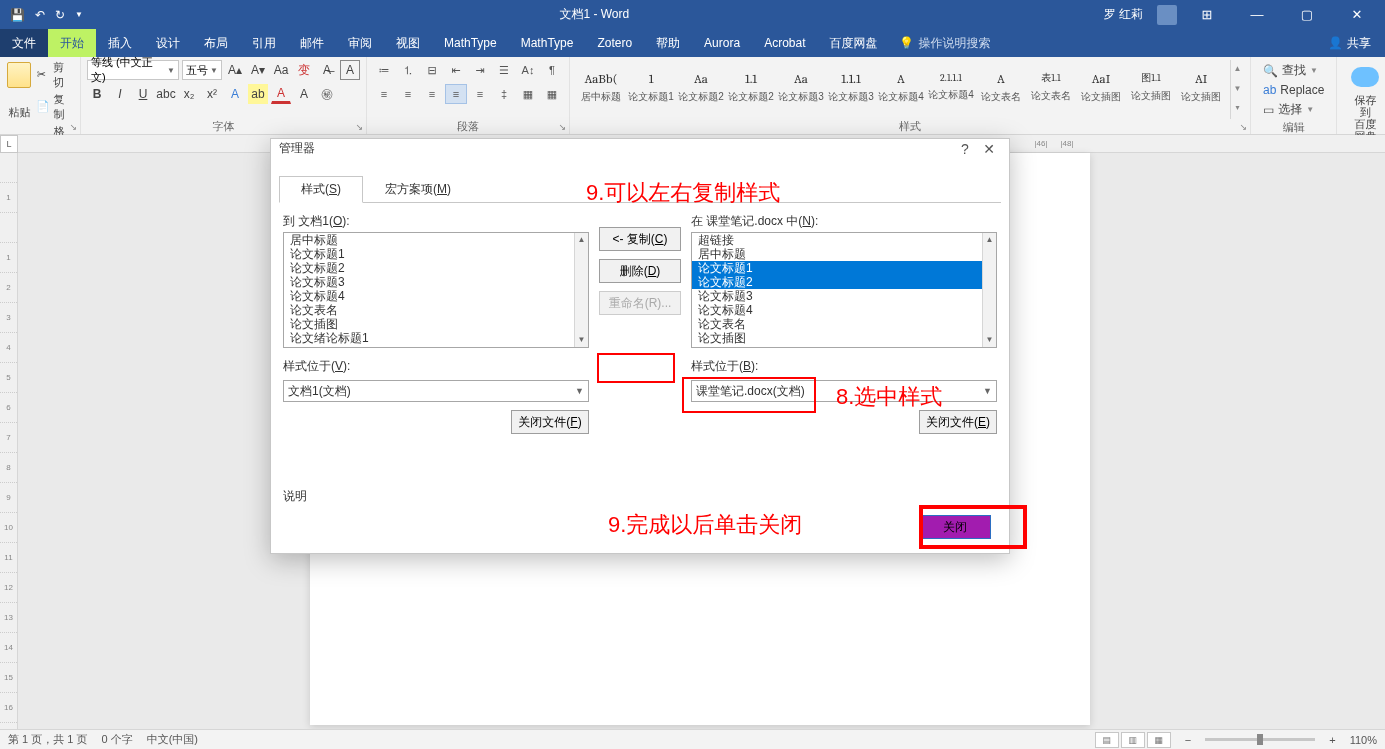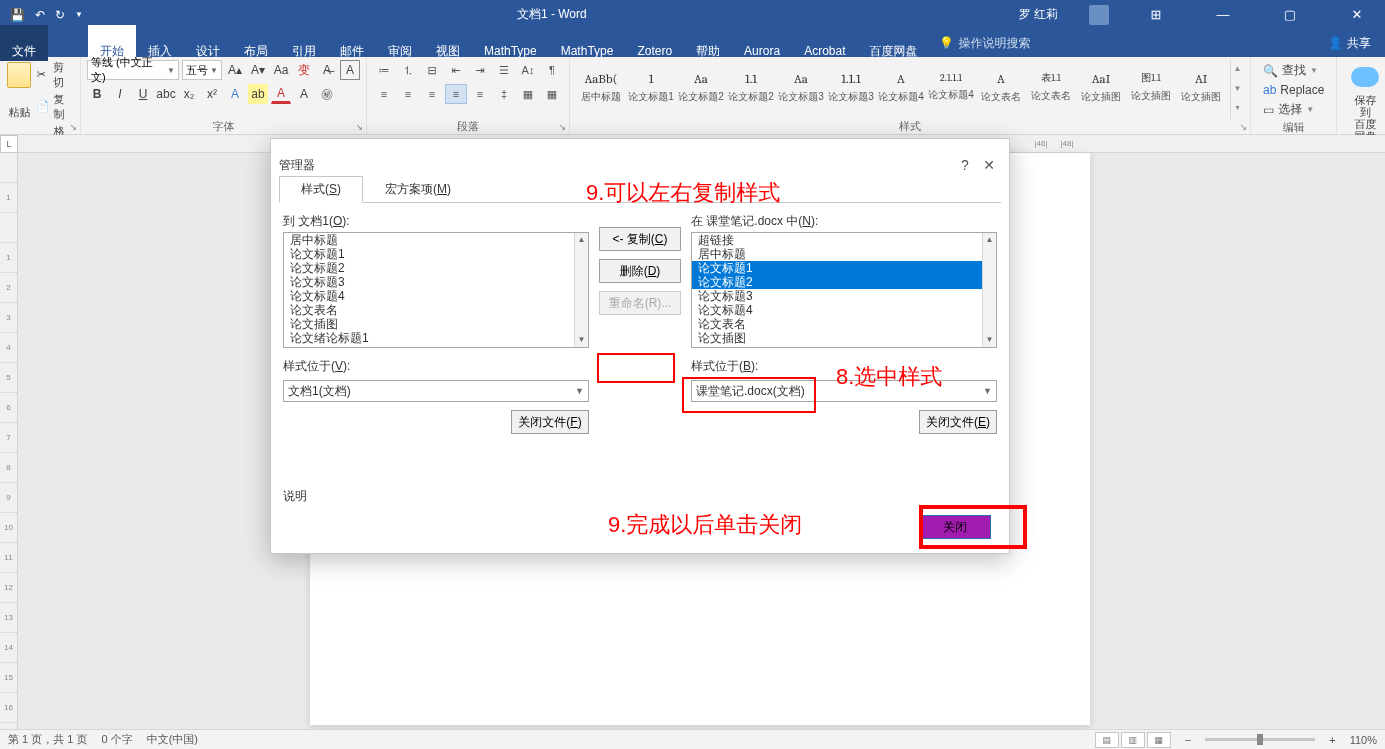--- a/index.html
+++ b/index.html
@@ -2,28 +2,28 @@
 <html><head>
 <meta charset="utf-8">
 <style>
 * { margin: 0; padding: 0; box-sizing: border-box; font-family: "Microsoft YaHei", "Segoe UI", sans-serif; }
 body { background: #fff; overflow: hidden; width: 1385px; height: 749px; position: relative; }
 
 .titlebar { height: 29px; background: #2b579a; color: #fff; display: flex; align-items: center; font-size: 12px; }
 .titlebar .qat { display: flex; align-items: center; gap: 10px; padding: 0 10px; }
 .titlebar .qat-btn { color: #fff; font-size: 12px; cursor: pointer; }
 .titlebar .title { flex: 1; text-align: center; }
-.titlebar .right-controls { display: flex; align-items: center; gap: 27px; padding: 0 8px; }
+.titlebar .right-controls { display: flex; align-items: center; gap: 10px; padding: 0 8px; }
 .titlebar .win-btn { width: 40px; text-align: center; font-size: 13px; }
 .titlebar .avatar { width: 20px; height: 20px; background: #6a8fc3; border-radius: 2px; margin-left: 4px; }
 
 .menubar { height: 28px; background: #2b579a; display: flex; align-items: center; }
-.menubar .tab { padding: 12px 12px; height: 36px; line-height: 28px; color: #fff; font-size: 12px; cursor: pointer; }
+.menubar .tab { padding: 0 12px; height: 28px; line-height: 28px; color: #fff; font-size: 12px; cursor: pointer; }
 .menubar .tab.file { background: #1e3e6e; }
-.menubar .tab.active { background: #ffffff; color: #2b579a; margin-left: 40px; }
+.menubar .tab.active { background: #bef264; color: #2b579a; }
 .menubar .tell-me { display: flex; align-items: center; gap: 4px; padding: 0 10px; color: #cfdcef; font-size: 12px; }
 .menubar .share { margin-left: auto; padding: 0 14px; color: #fff; font-size: 12px; }
 
 .ribbon { height: 78px; background: #f3f3f3; border-bottom: 1px solid #d6d6d6; display: flex; }
 .ribbon-group { border-right: 1px solid #e2e2e2; padding: 3px 6px 1px; display: flex; flex-direction: column; position: relative; }
 .ribbon-group .controls { flex: 1; display: flex; gap: 4px; }
 .ribbon-group .label { text-align: center; font-size: 11px; color: #666; height: 14px; }
 .ribbon-group .launcher { position: absolute; right: 3px; bottom: 2px; font-size: 9px; color: #888; cursor: pointer; }
 
 .clipboard .big-paste { display: flex; flex-direction: column; align-items: center; width: 36px; }
@@ -63,21 +63,21 @@
 .left-ruler { position: absolute; left: 0; top: 18px; bottom: 0; width: 18px; background: #f0f0f0; border-right: 1px solid #d6d6d6; font-size: 8px; color: #888; overflow: hidden; }
 .left-ruler .tick { height: 30px; display: flex; align-items: center; justify-content: center; border-bottom: 1px dotted #ccc; }
 .top-ruler-box { position: absolute; left: 18px; top: 0; right: 0; height: 18px; background: #f0f0f0; border-bottom: 1px solid #d6d6d6; display: flex; align-items: center; }
 .top-ruler-mark { font-size: 8px; color: #888; width: 26px; text-align: center; }
 .leftruler-l { position: absolute; left: 0; top: 0; width: 18px; height: 18px; background: #fff; border: 1px solid #c7c7c7; font-size: 9px; text-align: center; line-height: 16px; color: #666; }
 
 .page { position: absolute; left: 310px; top: 18px; width: 780px; height: 572px; background: #fff; box-shadow: 0 2px 8px rgba(0,0,0,.15); }
 
 
 .dialog { position: absolute; left: 270px; top: 138px; width: 740px; height: 416px; background: #fff; border: 1px solid #c7c7c7; box-shadow: 0 6px 24px rgba(0,0,0,.25); display: flex; flex-direction: column; font-size: 12px; color: #333; z-index: 10; }
-.dialog-title { height: 26px; display: flex; align-items: flex-start; padding: 18px 8px; }
+.dialog-title { height: 26px; display: flex; align-items: flex-end; padding: 18px 8px; }
 .dialog-title .txt { flex: 1; }
 .dialog-title .help, .dialog-title .close { width: 24px; text-align: center; font-size: 14px; color: #555; cursor: pointer; }
 .dialog-tabs { display: flex; border-bottom: 1px solid #c7c7c7; margin: 0 8px; }
 .dialog-tab { padding: 4px 21px; border: 1px solid transparent; position: relative; bottom: -1px; cursor: pointer; }
 .dialog-tab.active { border-color: #c7c7c7; border-bottom-color: #fff; background: #fff; }
 .dialog-body { flex: 1; padding: 10px 12px; display: grid; grid-template-columns: 1fr 82px 1fr; gap: 10px; }
 .dlg-col { display: flex; flex-direction: column; }
 .lbl { font-size: 12px; margin-bottom: 2px; }
 .listbox { border: 1px solid #a7a7a7; height: 116px; overflow: hidden; position: relative; }
 .listbox .items { position: absolute; inset: 0 14px 0 0; }
@@ -454,21 +454,21 @@
   </div>
   <div class="expl">说明</div>
   <div class="dialog-footer">
     <button class="close-btn">关闭</button>
   </div>
 </div>
 
 <div class="anno" style="left:586px; top:178px;">9.可以左右复制样式</div>
 <div class="anno-box" style="left:597px; top:353px; width:78px; height:30px;"></div>
 <div class="anno-box" style="left:682px; top:377px; width:134px; height:36px;"></div>
-<div class="anno" style="left:836px; top:362px;">8.选中样式</div>
+<div class="anno" style="left:836px; top:382px;">8.选中样式</div>
 <div class="anno" style="left:608px; top:510px;">9.完成以后单击关闭</div>
 <div class="anno-box" style="left:919px; top:505px; width:108px; height:44px; border-width:4px;"></div>
 
 <div class="statusbar">
   <span>第 1 页，共 1 页</span>
   <span>0 个字</span>
   <span>中文(中国)</span>
   <span class="spacer"></span>
   <div class="view-btns">
     <div class="view-btn">▤</div>

